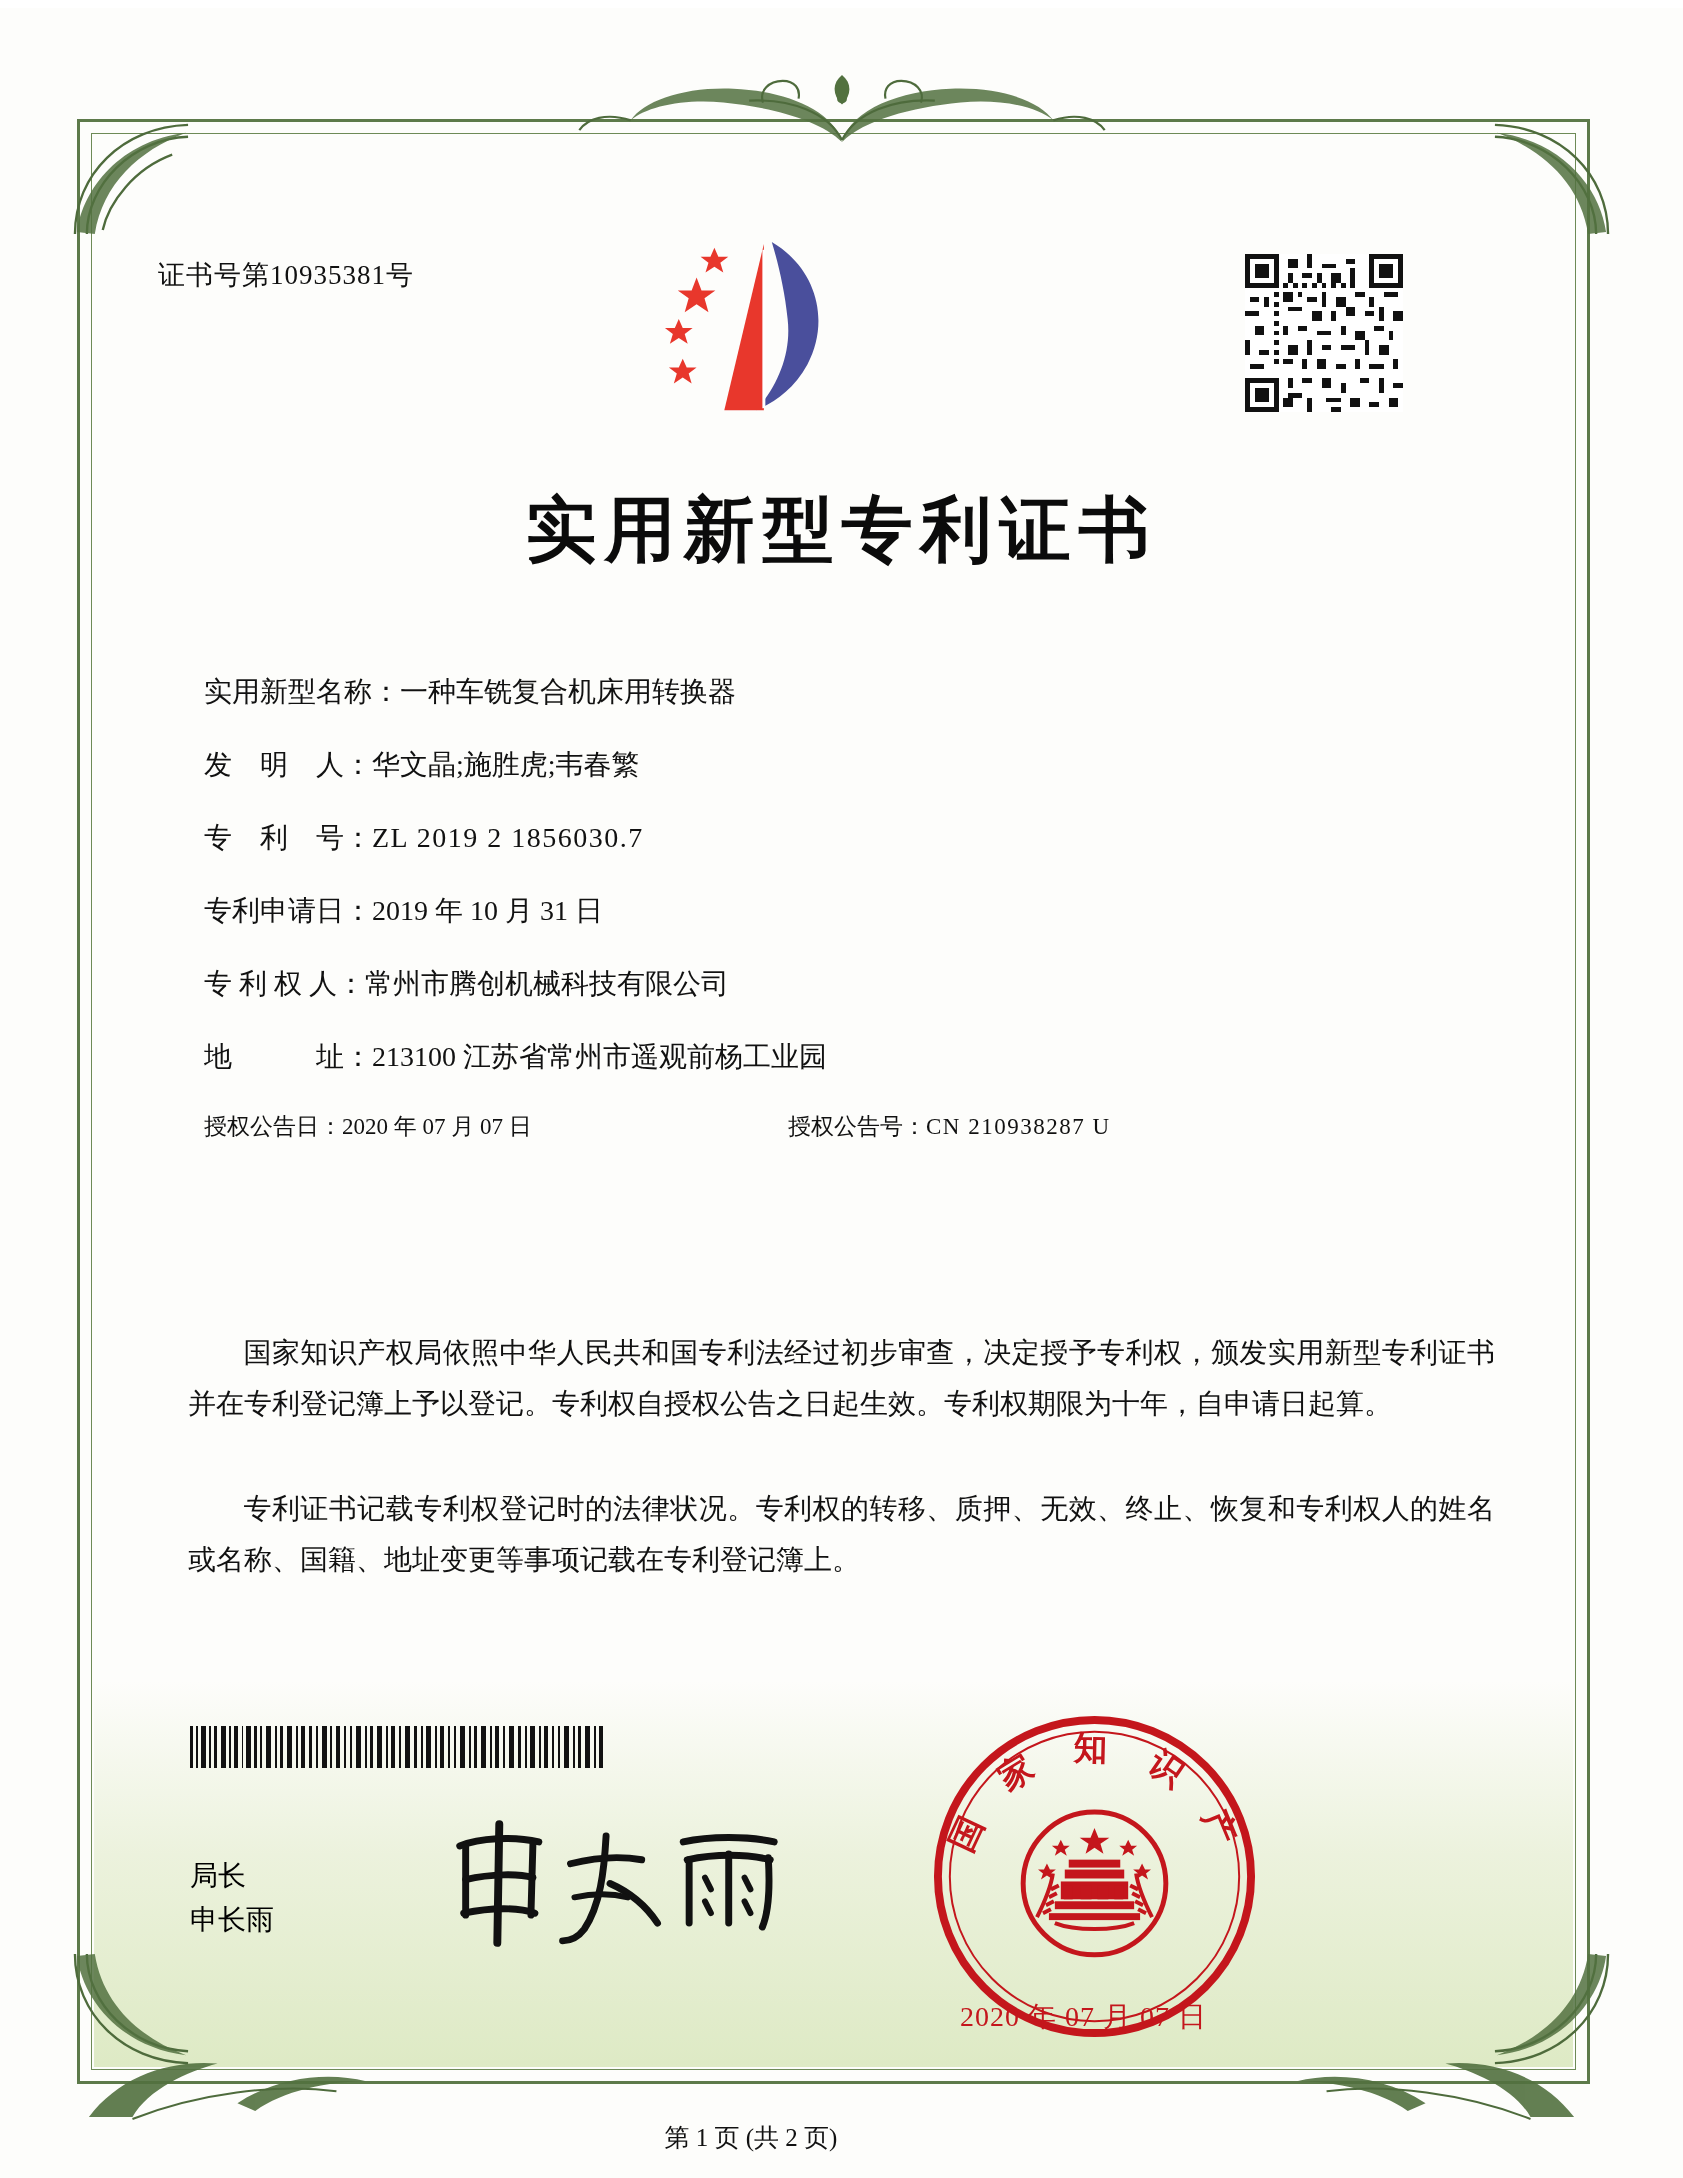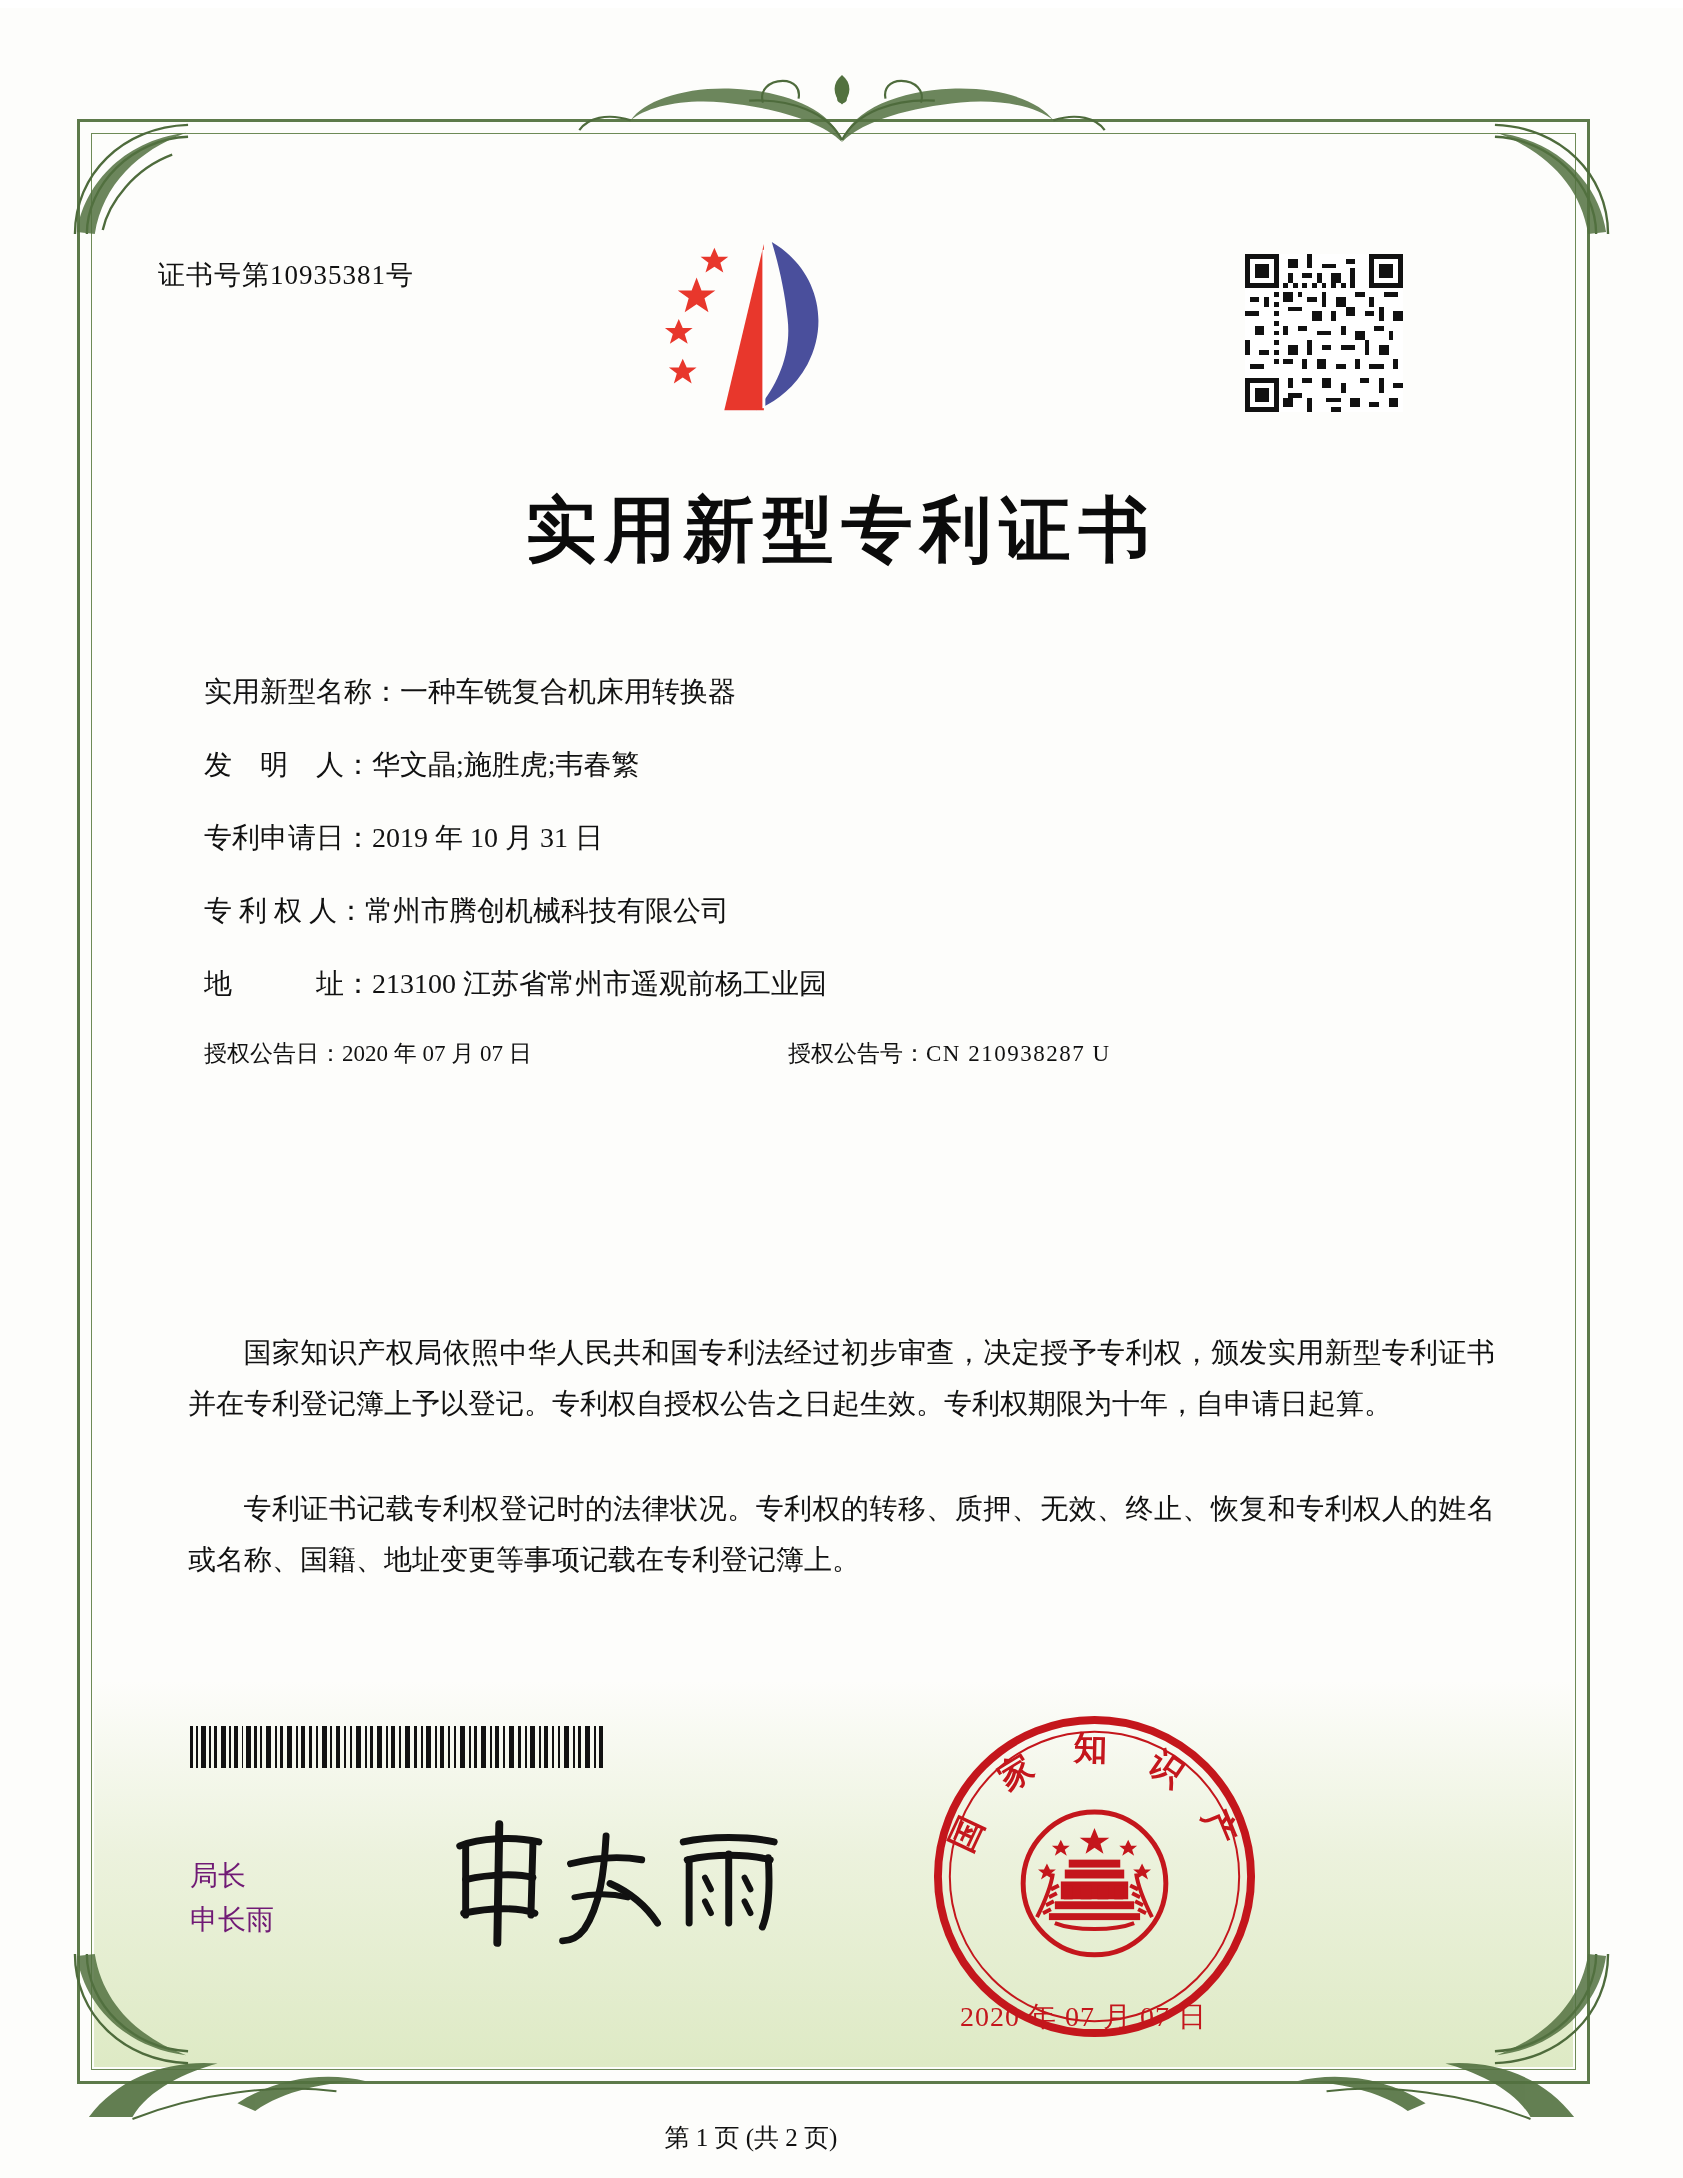--- a/index.html
+++ b/index.html
@@ -184,21 +184,21 @@
     height: 42px;
   }
 
   
   .sig-label {
     position: absolute;
     left: 190px;
     top: 1846px;
     font-size: 28px;
     line-height: 44px;
-    color: #701a75;
+    color: #000000;
   }
   .sig-script {
     position: absolute;
     left: 436px;
     top: 1812px;
     width: 356px;
     height: 129px;
   }
 
   
@@ -428,20 +428,23 @@
   <div class="fields">
 
     <div class="field-row">
       <span class="field-label">实用新型名称：</span><span class="field-value">一种车铣复合机床用转换器</span>
     </div>
 
     <div class="field-row">
       <span class="field-label">发　明　人：</span><span class="field-value">华文晶;施胜虎;韦春繁</span>
     </div>
 
+    <div class="field-row">
+      <span class="field-label">专　利　号：</span><span class="field-value mono-num">ZL 2019 2 1856030.7</span>
+    </div>
 
     <div class="field-row">
       <span class="field-label">专利申请日：</span><span class="field-value">2019 年 10 月 31 日</span>
     </div>
 
     <div class="field-row">
       <span class="field-label">专 利 权 人：</span><span class="field-value">常州市腾创机械科技有限公司</span>
     </div>
 
     <div class="field-row">

